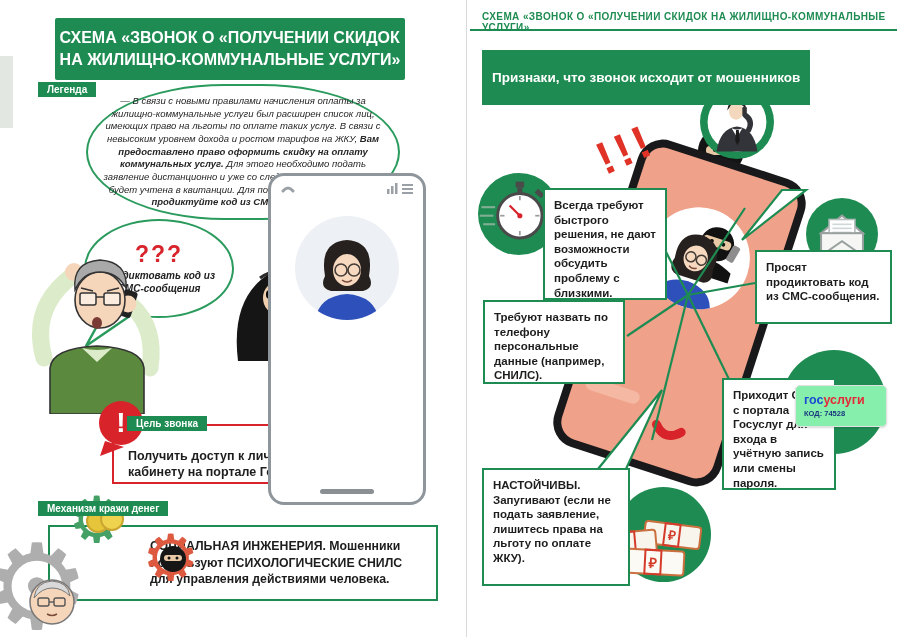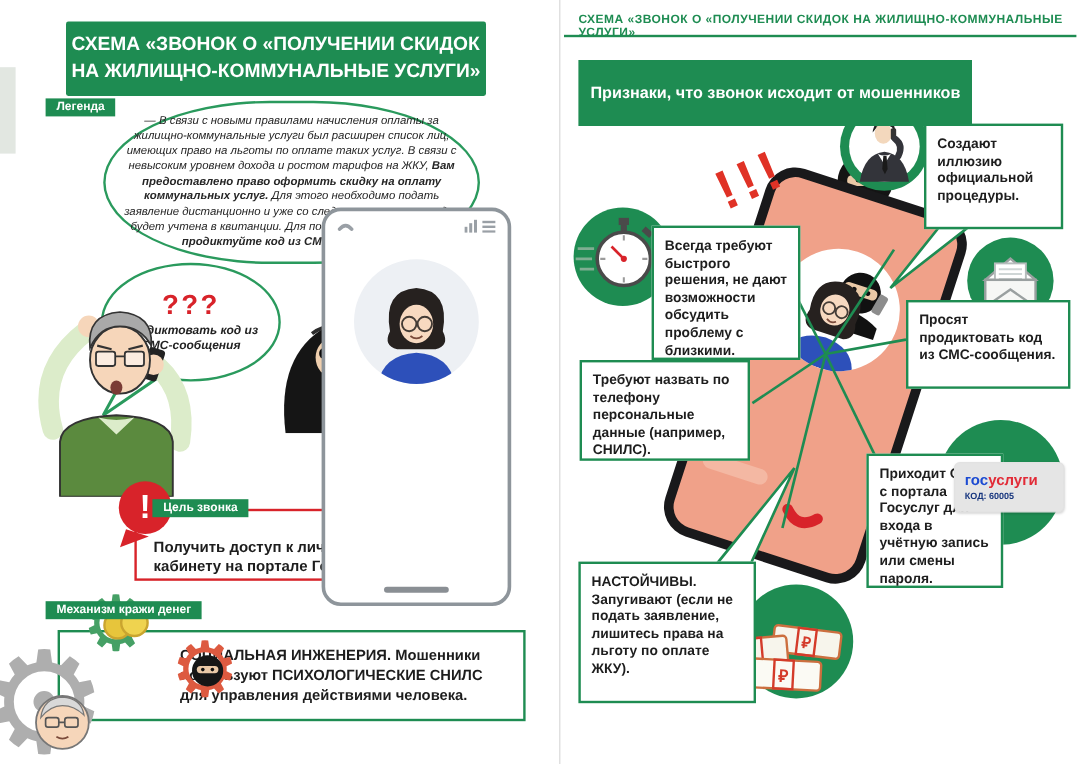--- a/index.html
+++ b/index.html
@@ -52,21 +52,21 @@
   .phone2 .screen{position:absolute;inset:8px;background:var(--salmon);border-radius:18px;overflow:hidden}
   .avatar2{position:absolute;left:30px;top:44px;width:102px;height:102px;border-radius:50%;background:#fff;overflow:hidden}
   .pill{position:absolute;left:12px;bottom:52px;width:56px;height:13px;background:var(--salmon-light);border-radius:7px}
   .excl{position:absolute;left:596px;top:126px;color:#e03226;font-weight:bold;font-size:46px;letter-spacing:4px;
     transform:rotate(-24deg);z-index:3;line-height:1}
   .blackcircle{position:absolute;left:698px;top:128px;width:46px;height:46px;border-radius:50%;background:#141414;z-index:1;overflow:hidden}
   .snils{position:absolute;left:476px;top:364px;width:76px;height:76px;z-index:5}
   .snils .txt{position:absolute;inset:0;display:flex;flex-direction:column;align-items:center;justify-content:center;text-align:center;color:#222}
   .snils .s1{font-size:8px;font-weight:bold;line-height:1.25}
   .snils .s3{font-size:13px;font-weight:bold;margin-top:1px}
-  .gos-card{position:absolute;left:795px;top:385px;width:92px;height:42px;background:#e5e5e5;border:1px solid #e2e2e2;border-radius:5px;
+  .gos-card{position:absolute;left:795px;top:385px;width:92px;height:42px;background:#86efac;border:1px solid #e2e2e2;border-radius:5px;
     z-index:6;display:flex;flex-direction:column;justify-content:center;padding-left:8px;box-shadow:0 1px 2px rgba(0,0,0,.15)}
   .gos-logo{font-weight:bold;font-size:12.5px;line-height:1.1}
   .gos-code{font-weight:bold;font-size:7.5px;color:#16357e;margin-top:2px}
   svg{display:block}
   .connector{position:absolute;left:0;top:0;z-index:3;pointer-events:none}
 </style>
 </head>
 <body>
 
 <div class="page">
@@ -317,21 +317,21 @@
           <line x1="24" y1="29" x2="48" y2="29"></line>
         </g>
       <rect x="10" y="30" width="52" height="28" fill="#f6f7f5" stroke="#9aa0a0" stroke-width="2.5"></rect>
       <path d="M10 58 L36 40 L62 58" fill="none" stroke="#9aa0a0" stroke-width="2.5"></path>
     </svg>
   </div>
 
   <div class="gcircle" style="left:782px;top:350px;width:104px;height:104px"></div>
   <div class="gos-card">
     <div class="gos-logo"><span style="color:#1c4bd2">гос</span><span style="color:#e22b37">услуги</span></div>
-    <div class="gos-code">КОД: 60005</div>
+    <div class="gos-code">КОД: 74528</div>
   </div>
 
   <div class="gcircle" style="left:616px;top:487px;width:95px;height:95px"></div>
   <div class="abs" style="left:592px;top:508px;z-index:5">
     <svg width="125" height="72" viewBox="0 0 125 72">
       <g transform="rotate(7 80 30)">
         <rect x="52" y="16" width="56" height="22" rx="3" fill="#f7f5ec" stroke="#cc6f3f" stroke-width="2"></rect>
         <rect x="72" y="16" width="15" height="22" fill="none" stroke="#d43b2a" stroke-width="2"></rect>
         <text x="76" y="32" font-size="13" font-weight="bold" fill="#d43b2a" font-family="Liberation Sans, sans-serif">₽</text>
       </g>
@@ -340,21 +340,20 @@
         <rect x="28" y="24" width="15" height="22" fill="none" stroke="#d43b2a" stroke-width="2"></rect>
       </g>
       <g transform="rotate(3 60 52)">
         <rect x="30" y="42" width="62" height="24" rx="3" fill="#fbfaf4" stroke="#cc6f3f" stroke-width="2"></rect>
         <rect x="53" y="42" width="16" height="24" fill="none" stroke="#d43b2a" stroke-width="2"></rect>
         <text x="57" y="60" font-size="14" font-weight="bold" fill="#d43b2a" font-family="Liberation Sans, sans-serif">₽</text>
       </g>
     </svg>
   </div>
 
-  <div class="callout" style="left:770px;top:103px;width:116px;height:88px">Создают иллюзию официальной процедуры.</div>
   <div class="callout" style="left:755px;top:250px;width:137px;height:74px">Просят продиктовать код из СМС-сообщения.</div>
   <div class="callout" style="left:543px;top:188px;width:124px;height:112px">Всегда требуют быстрого решения, не дают возможности обсудить проблему с близкими.</div>
   <div class="callout" style="left:483px;top:300px;width:142px;height:84px">Требуют назвать по телефону персональные данные (например, СНИЛС).</div>
   <div class="callout" style="left:722px;top:378px;width:114px;height:112px">Приходит СМС с портала Госуслуг для входа в учётную запись или смены пароля.</div>
   <div class="callout" style="left:482px;top:468px;width:148px;height:118px"><b>НАСТОЙЧИВЫ.</b><span> Запугивают (если не подать заявление, лишитесь права на льготу по оплате ЖКУ).</span></div>
 
 
 </div>
 
 </body></html>

